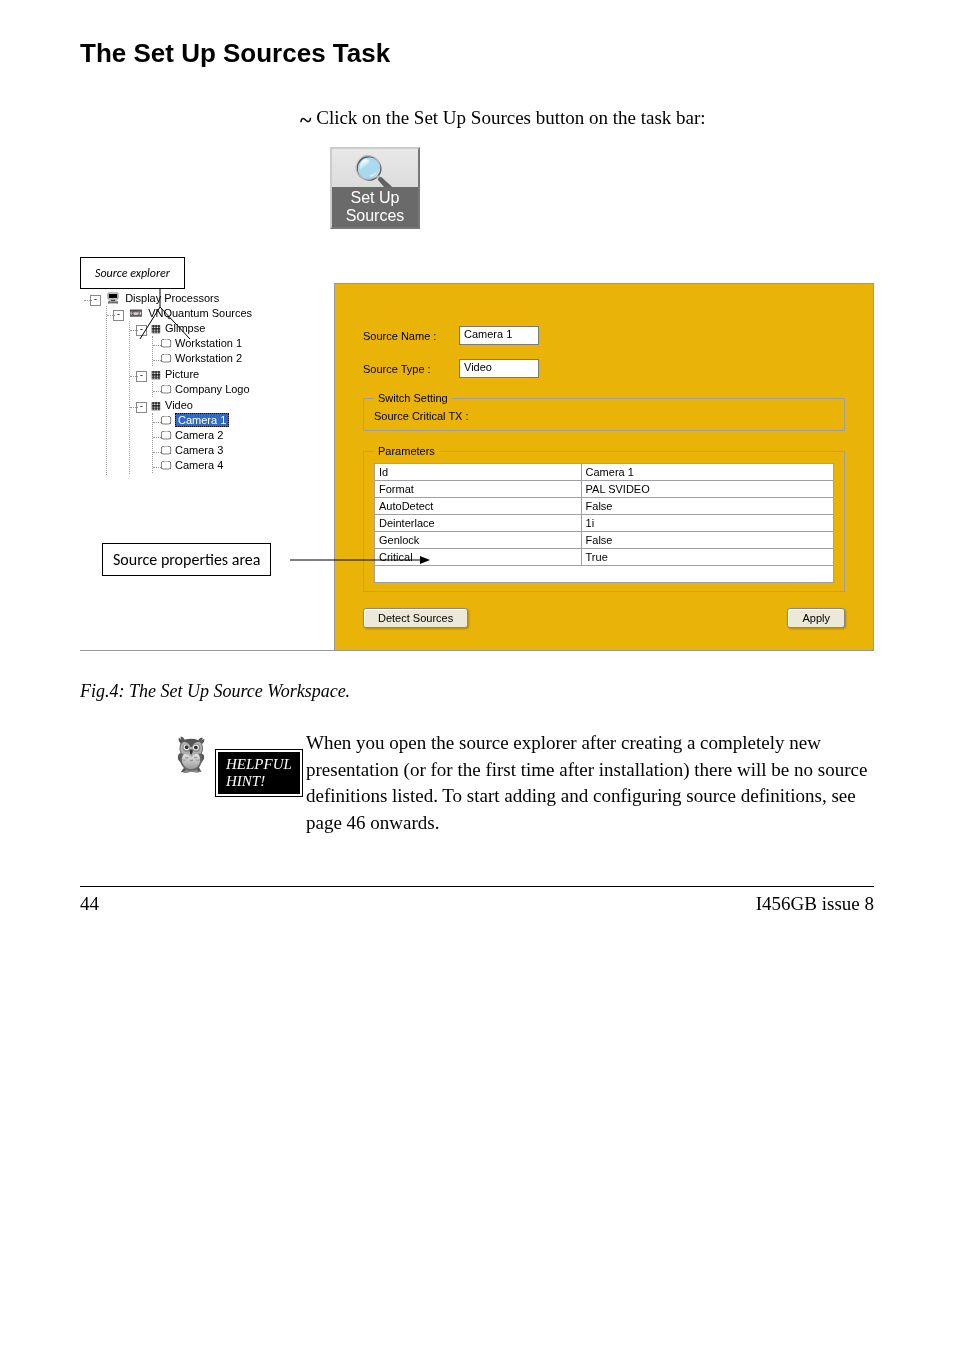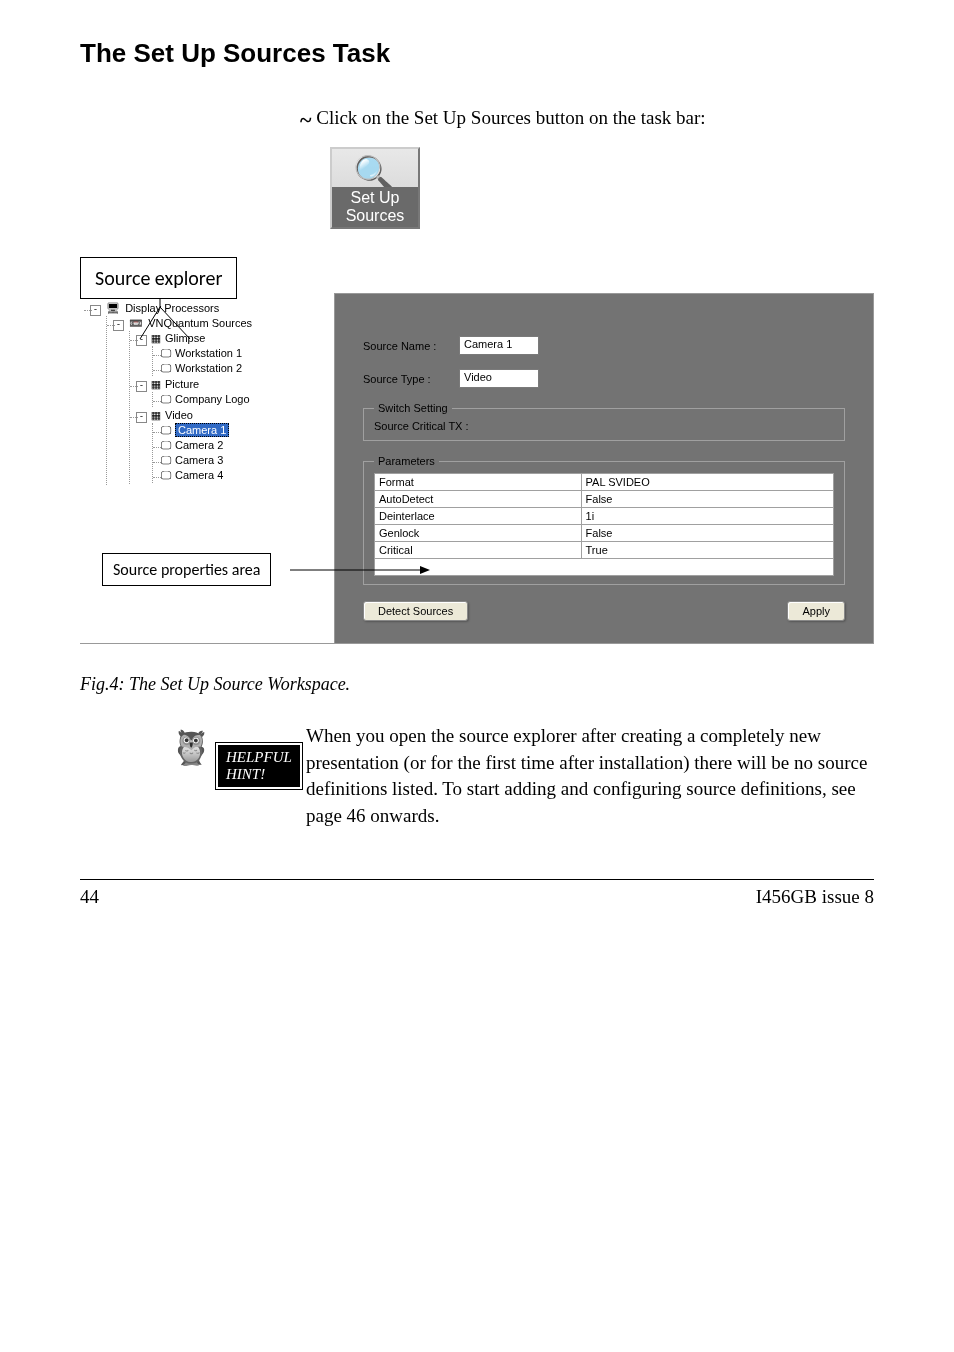--- a/index.html
+++ b/index.html
@@ -66,25 +66,26 @@
   .caption-row {
     display: flex;
     align-items: flex-start;
     gap: 30px;
     margin-bottom: 0;
   }
   .callout-box {
     border: 1px solid #000;
     padding: 8px 14px;
     font-family: Calibri, Arial, sans-serif;
-    font-size: 20px;
+    font-size: 12px;
     white-space: nowrap;
     position: relative;
     background: #fff;
     z-index: 20;
+    font-style: italic;
   }
   .italic-cap {
     font-style: italic;
     font-size: 19px;
     flex: 1;
     text-align: right;
     margin-top: 4px;
   }
 
   
@@ -144,21 +145,21 @@
     font-size: 9px;
     font-family: monospace;
     margin-right: 2px;
     background: #fff;
   }
   .nic { display:inline-block; width:14px; text-align:center; margin-right:2px; }
   .sel { background:#316ac5; color:#fff; border:1px dotted #000; padding:0 2px; }
 
   .prop-pane {
     flex: 1;
-    background: #737373;
+    background: #eab308;
     border: 1px solid #999;
     border-left: none;
     padding: 42px 28px 22px 28px;
     box-sizing: border-box;
   }
   .fld-row { display:flex; align-items:center; margin-bottom:14px; }
   .fld-row label { width:96px; }
   .fld-row .txt {
     border:1px solid #7a7a7a;
     background:#fff;
@@ -341,20 +342,24 @@
             <span>Source Critical TX :</span>
             <div class="txt"></div>
           </div>
         </fieldset>
 
         <fieldset>
           <legend>Parameters</legend>
           <table class="params">
             <tbody id="params-body">
                 <tr>
+                  <td>Id</td>
+                  <td>Camera 1</td>
+                </tr>
+                <tr>
                   <td>Format</td>
                   <td>PAL SVIDEO</td>
                 </tr>
                 <tr>
                   <td>AutoDetect</td>
                   <td>False</td>
                 </tr>
                 <tr>
                   <td>Deinterlace</td>
                   <td>1i</td>

